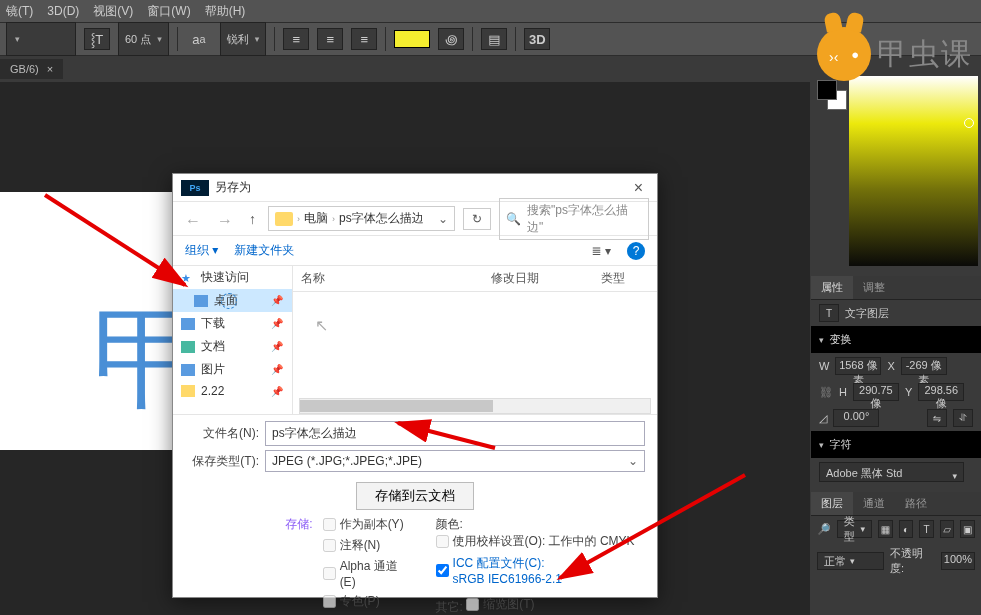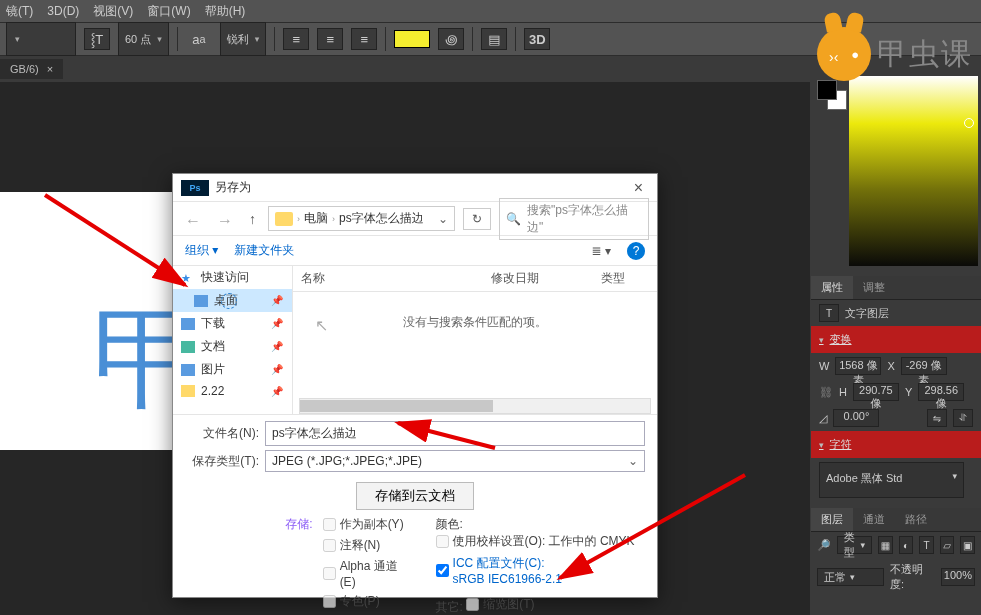--- a/index.html
+++ b/index.html
@@ -33,27 +33,27 @@
 .gradient .circle { position:absolute; right:4px; top:42px; width:10px; height:10px; border:1px solid #fff; border-radius:50%; }
 .swsmL { position:absolute; left:5px; top:20px; width:20px; height:20px; border:1px solid #666; }
 .swsmL.fg { background:#000; top:24px; left:6px; z-index:2;}
 .swsmL.bg { background:#fff; top:34px; left:16px;}
 
 .ptabs { display:flex; background:#383838; border-bottom:1px solid #222; height:24px; align-items:end; }
 .ptab { padding:4px 10px; color:#999; }
 .ptab.active { background:#454545; color:#ddd; }
 
 .prow { display:flex; align-items:center; padding:4px 8px; gap:6px; color:#ccc; }
-.phdr { display:flex; align-items:center; padding:6px 8px; background:#b91c1c; color:#ddd; gap:6px;text-decoration:underline;}
+.phdr { display:flex; align-items:center; padding:6px 8px; background:#000000; color:#ddd; gap:6px;}
 .phdr::before { content:"▾"; font-size:9px; color:#bbb; }
 .pinput { background:#333; border:1px solid #222; color:#ccc; width:46px; height:18px; text-align:center; font-size:11px; }
 .linkicon { color:#888; font-size:11px; }
 .picon { width:20px; height:18px; background:#333; border:1px solid #222; display:inline-flex; align-items:center; justify-content:center; font-size:10px;}
 
-.fontsel { background:#333; border:1px solid #222; height:36px; display:flex; align-items:flex-start; padding:8px 6px; width:145px; justify-content:space-between; }
+.fontsel { background:#333; border:1px solid #222; height:20px; display:flex; align-items:flex-end; padding:0 6px; width:145px; justify-content:space-between; }
 .fontsel::after { content:"▾"; font-size:9px; }
 .layerctl { display:flex; align-items:center; gap:6px; padding:4px 6px; }
 .layerctl .sel2 { background:#333; border:1px solid #222; height:18px; padding:0 6px; display:flex; align-items:center; gap:4px; font-size:11px;}
 .layerctl .sel2::after { content:"▾"; font-size:9px;}
 
 
 .dialog { position:absolute; left:172px; top:173px; width:486px; height:425px; background:#fff; border:1px solid #888; box-shadow:0 4px 20px rgba(0,0,0,.5); font-size:12px; color:#333;}
 .dlg-title { height:28px; background:#fff; display:flex; align-items:center; padding:0 8px; gap:6px; border-bottom:1px solid #e5e5e5;}
 .dlg-title .psicon { width:28px; height:16px; background:#001d34; color:#3fa5f5; font-size:9px; font-weight:bold; display:flex; align-items:center; justify-content:center; }
 .dlg-close { margin-left:auto; font-size:16px; color:#555; padding:0 6px;}
@@ -301,21 +301,20 @@
           <span>2.22</span>
           <span class="pin">📌</span>
         </div>
     </div>
     <div class="filelist">
       <div class="fl-hdr">
         <div style="width:190px">名称</div>
         <div style="width:110px">修改日期</div>
         <div>类型</div>
       </div>
-      <div class="fl-empty">没有与搜索条件匹配的项。</div>
       <div style="position:absolute;left:22px;top:50px;font-size:16px;color:#aaa">↖</div>
       <div class="hscroll">
           <div class="thumb"></div>
         </div>
     </div>
   </div>
   <div class="dlg-fields">
     <div class="field">
       <label>文件名(N):</label>
       <div class="input">ps字体怎么描边</div>

